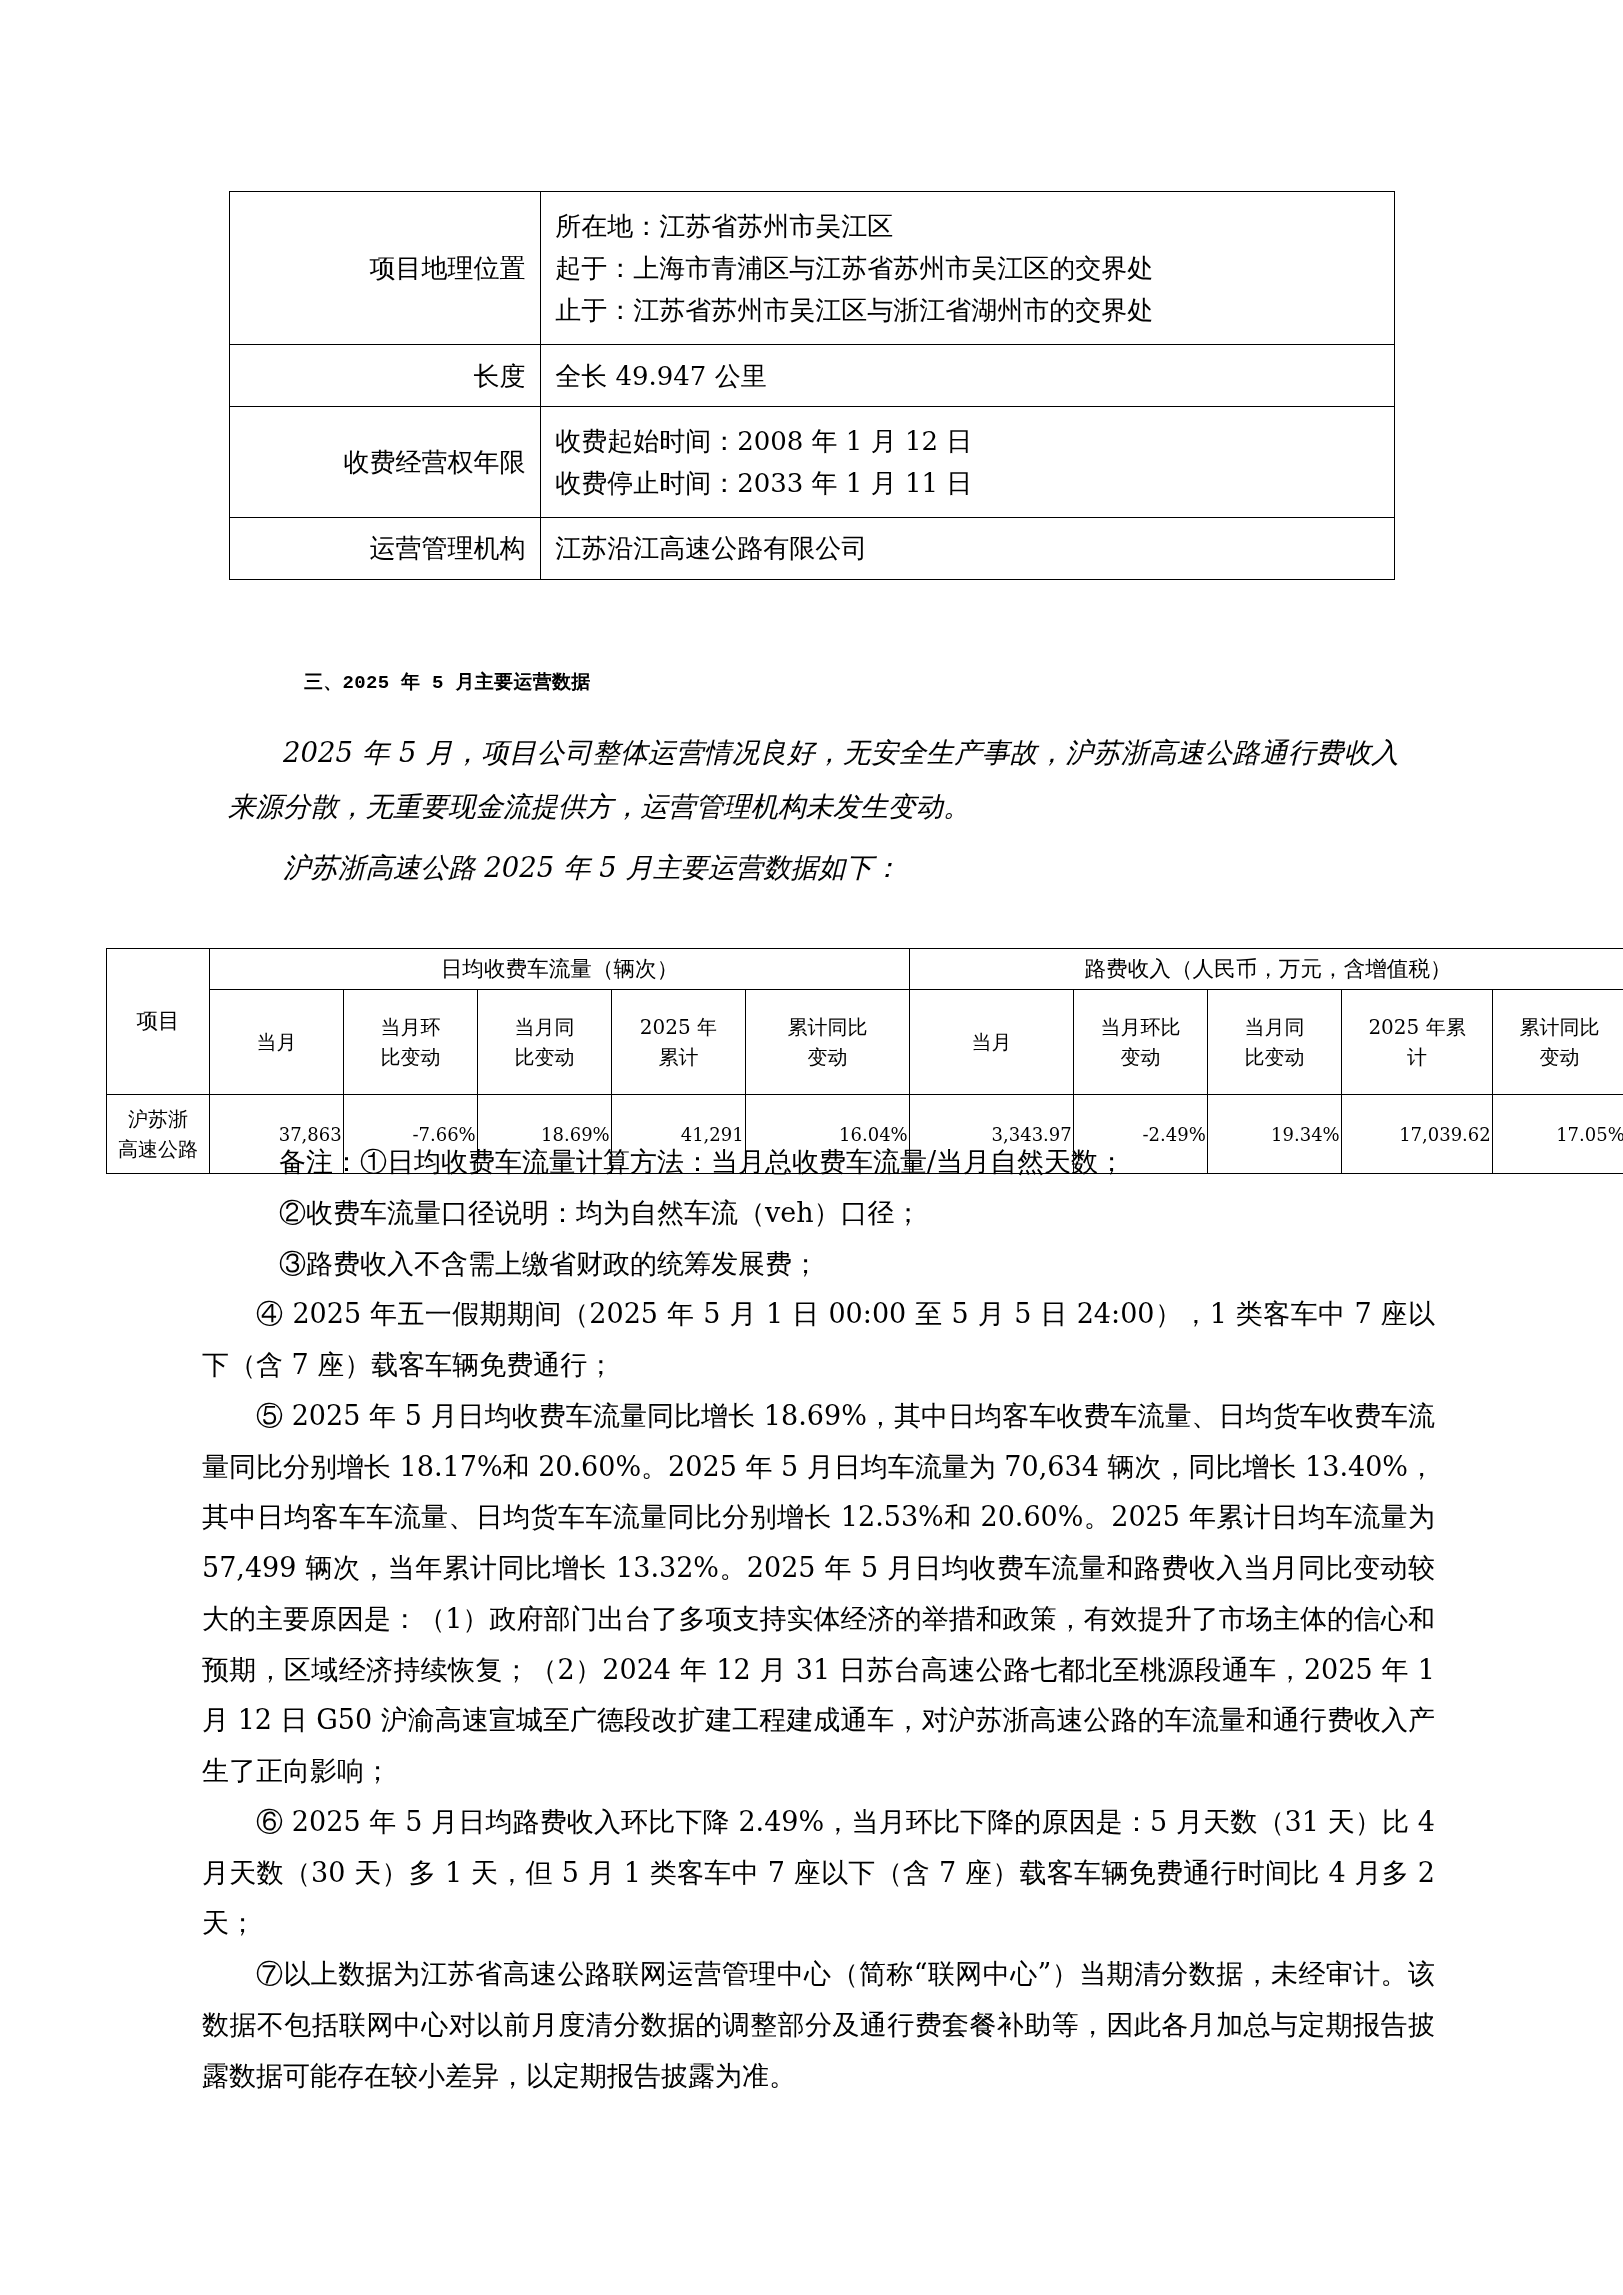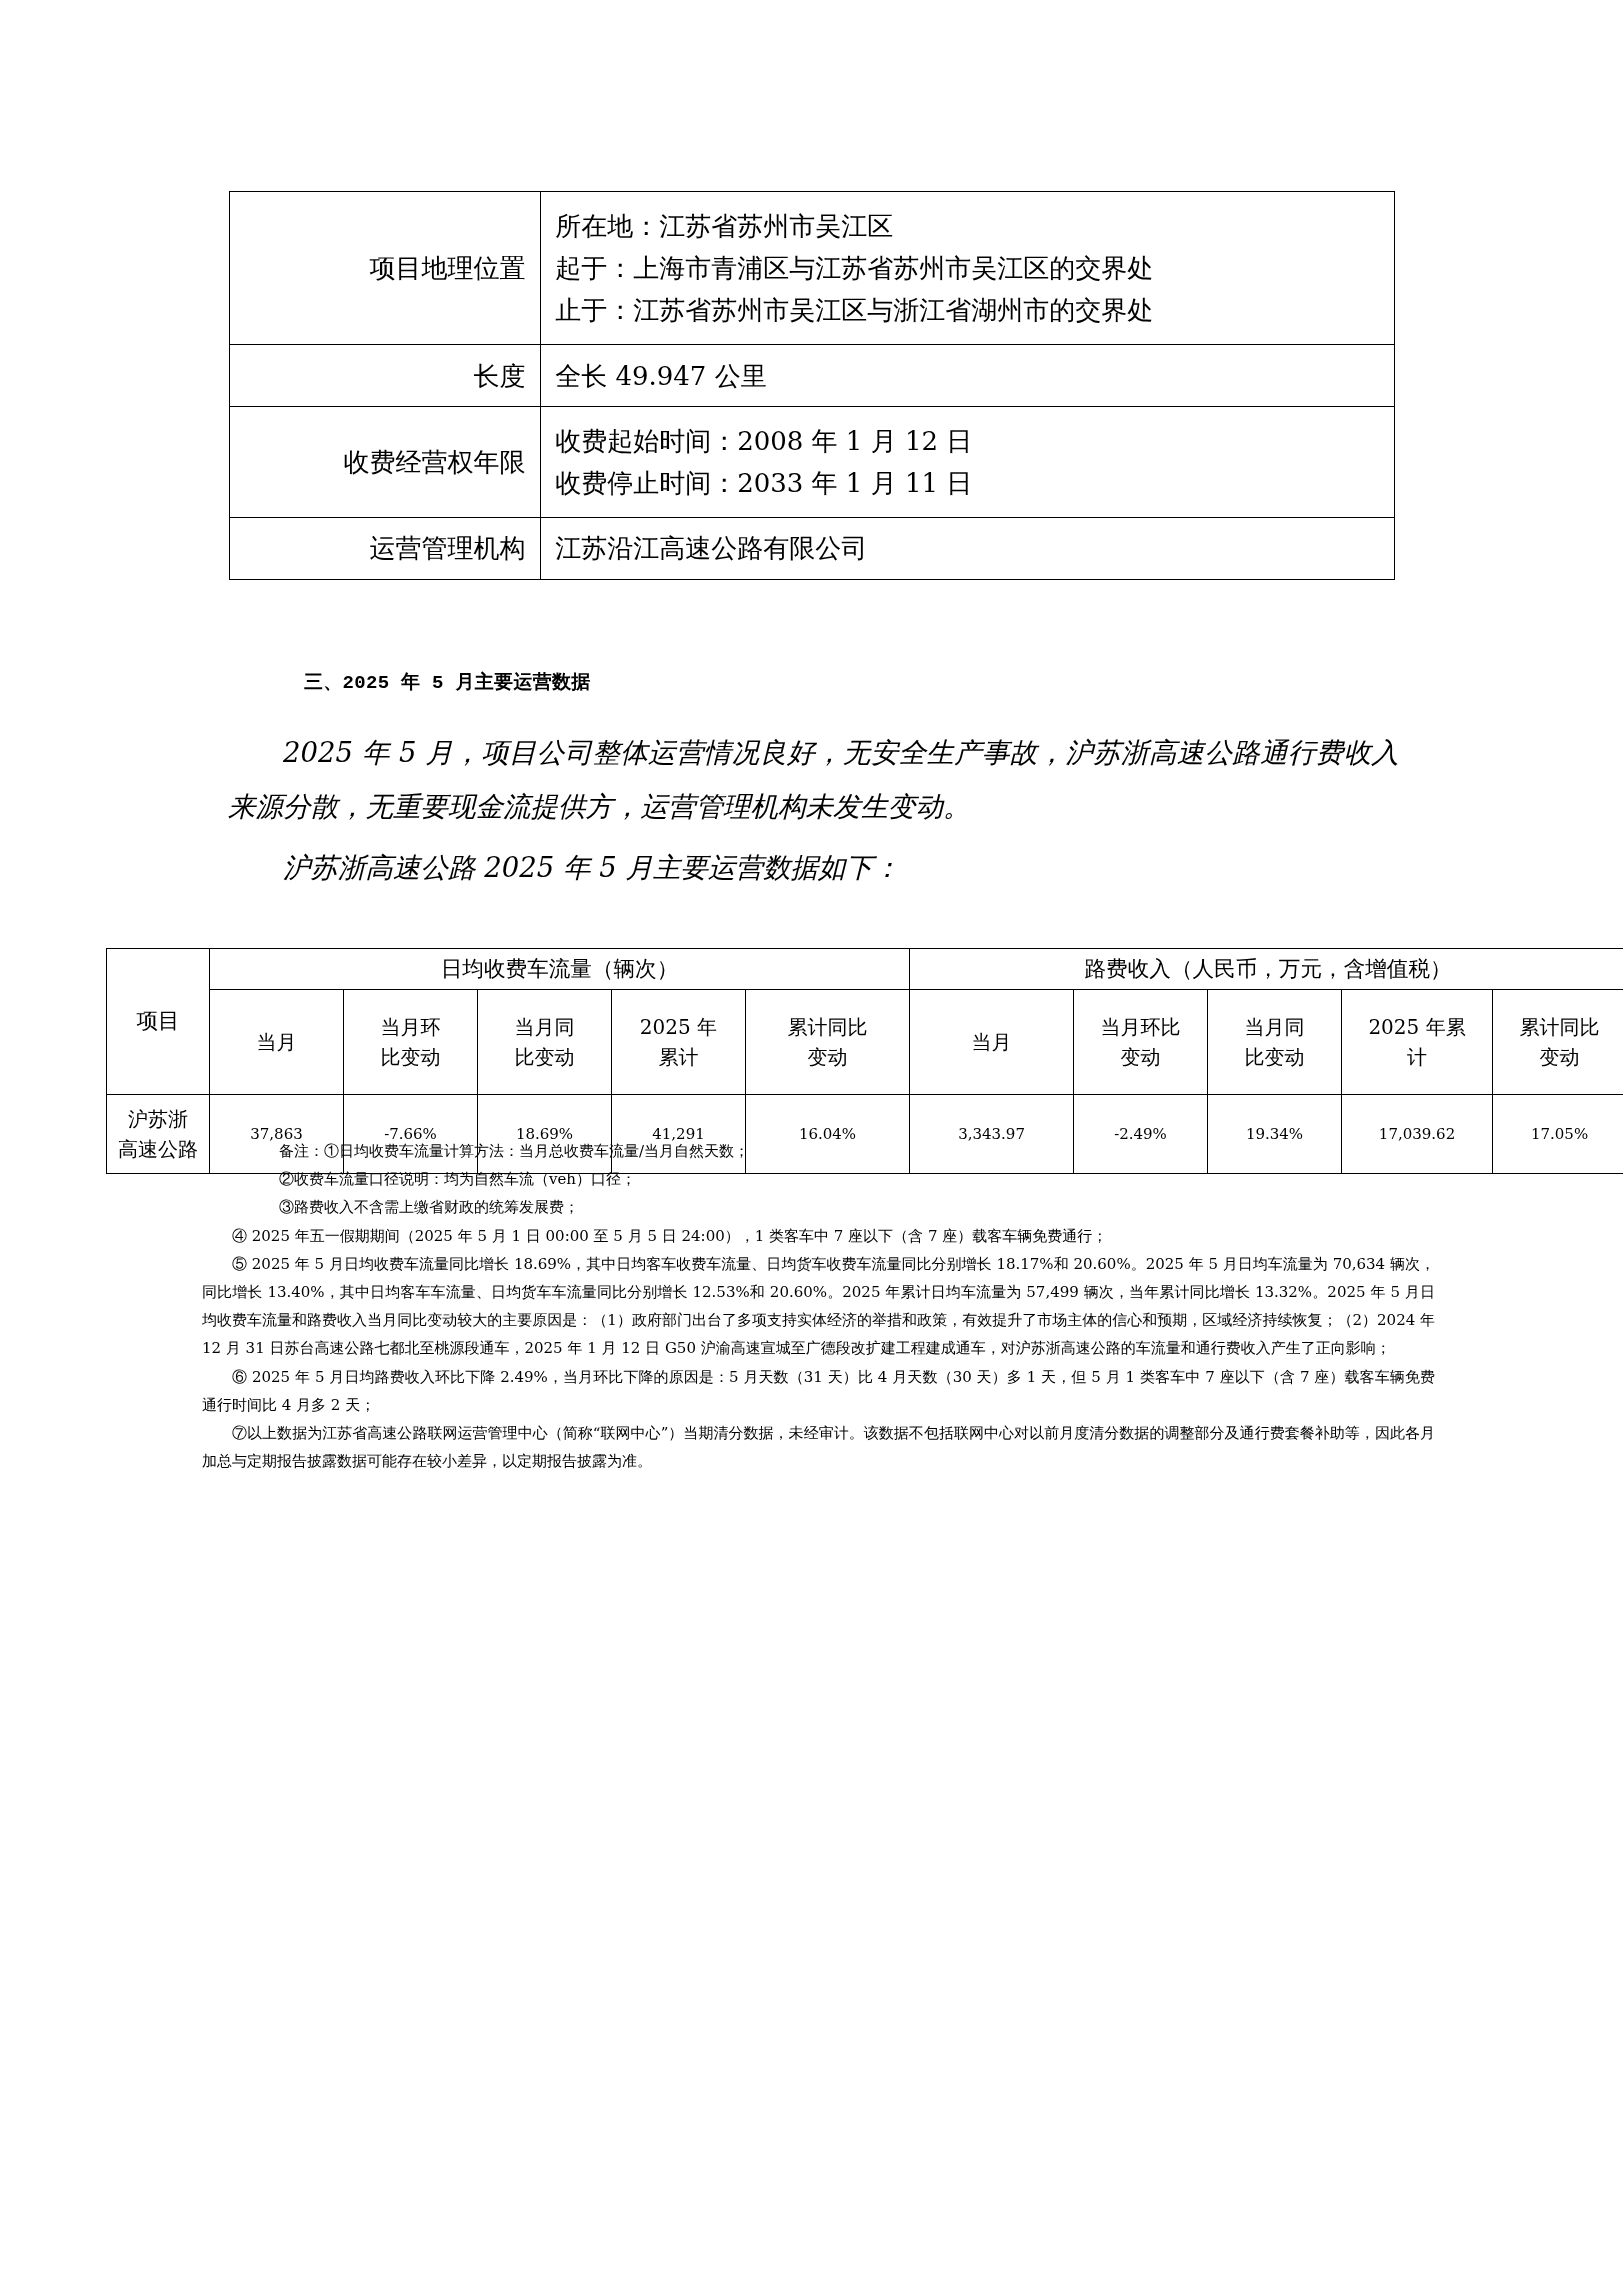--- a/index.html
+++ b/index.html
@@ -95,32 +95,32 @@
     font-weight: normal;
     font-family: "DejaVu Serif", "Liberation Serif", serif;
     padding: 2.6px 1.3px;
     line-height: 1.5;
     margin-top: 42px;
   }
   .data-table .grp-head { height: 41px; font-size: 21.6px; }
   .data-table .col-head { height: 105px; }
   .data-table .row-head { height: 79px; }
   .data-table .name-cell { width: 103px; }
-  .data-table td.val { font-size: 15px; }
+  .data-table td.val { font-size: 18px; text-align: right; }
   .wrap2 { display:block; }
 
   
   .notes {
     position: absolute;
     left: 202px;
     top: 1137px;
     width: 1233px;
   }
   .note-p {
-    font-size: 15px;
+    font-size: 27px;
     line-height: 1.88;
     text-align: justify;
     text-justify: inter-ideograph;
     margin: 0;
   }
   .note-indent { text-indent: 2em; }
   .note-first { padding-left: 77px; }
 </style>
 </head>
 <body>

